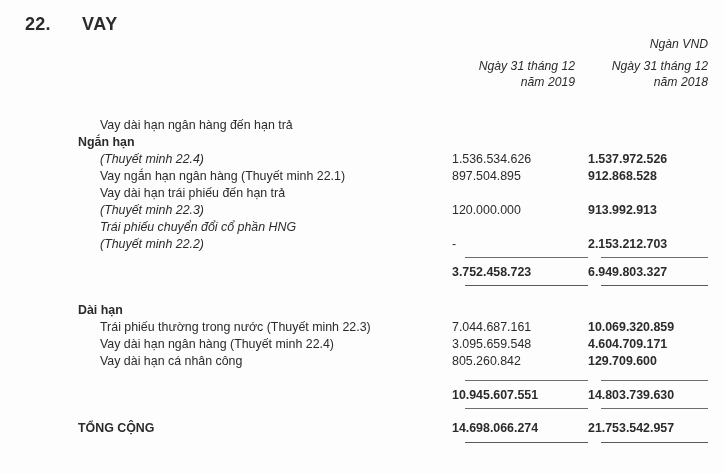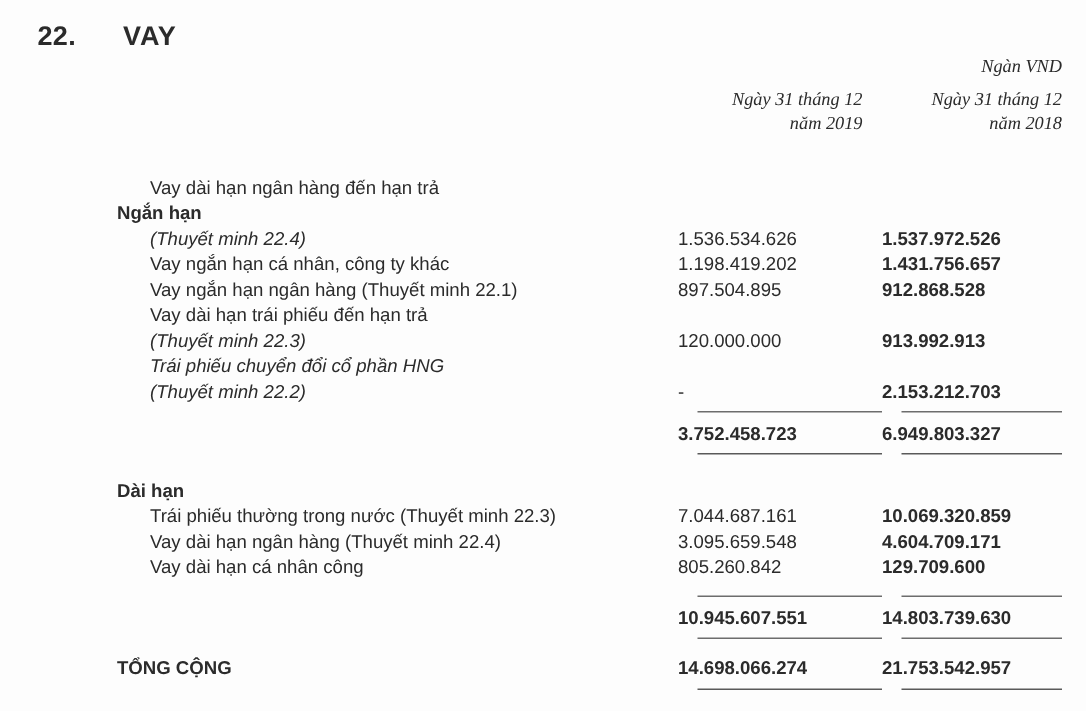--- a/index.html
+++ b/index.html
@@ -40,21 +40,20 @@
   
   .col-header {
     position: absolute;
     top: 36px;
     left: 400px;
     width: 308px;
     font-style: italic;
     font-size: 12.2px;
     line-height: 16px;
     text-align: right;
-    font-family: Liberation Serif, serif;
   }
   .col-header .unit {
     text-align: right;
     margin-bottom: 6px;
   }
   .col-header .dates {
     display: flex;
   }
   .col-header .date-col {
     text-align: right;
@@ -153,25 +152,20 @@
       <div class="num c1"></div>
       <div class="num c2"></div>
     </div>
 
     <div class="row">
       <div class="label indent ital">(Thuyết minh 22.4)</div>
       <div class="num c1">1.536.534.626</div>
       <div class="num c2">1.537.972.526</div>
     </div>
 
-    <div class="row">
-      <div class="label indent">Vay ngắn hạn cá nhân, công ty khác</div>
-      <div class="num c1">1.198.419.202</div>
-      <div class="num c2">1.431.756.657</div>
-    </div>
 
     <div class="row">
       <div class="label indent"><span>Vay ngắn hạn ngân hàng</span> <span class="ital">(Thuyết minh 22.1)</span></div>
       <div class="num c1">897.504.895</div>
       <div class="num c2">912.868.528</div>
     </div>
 
     <div class="row">
       <div class="label indent">Vay dài hạn trái phiếu đến hạn trả</div>
       <div class="num c1"></div>

